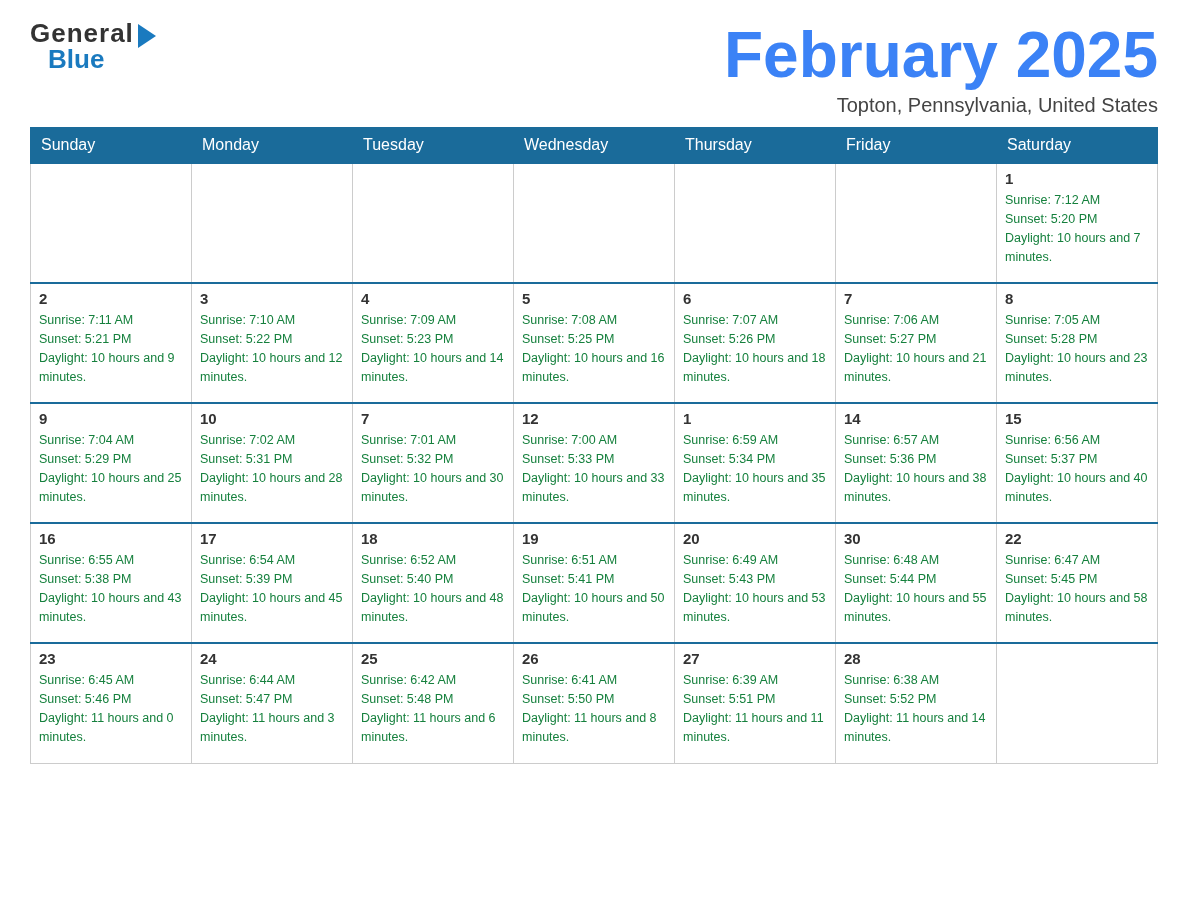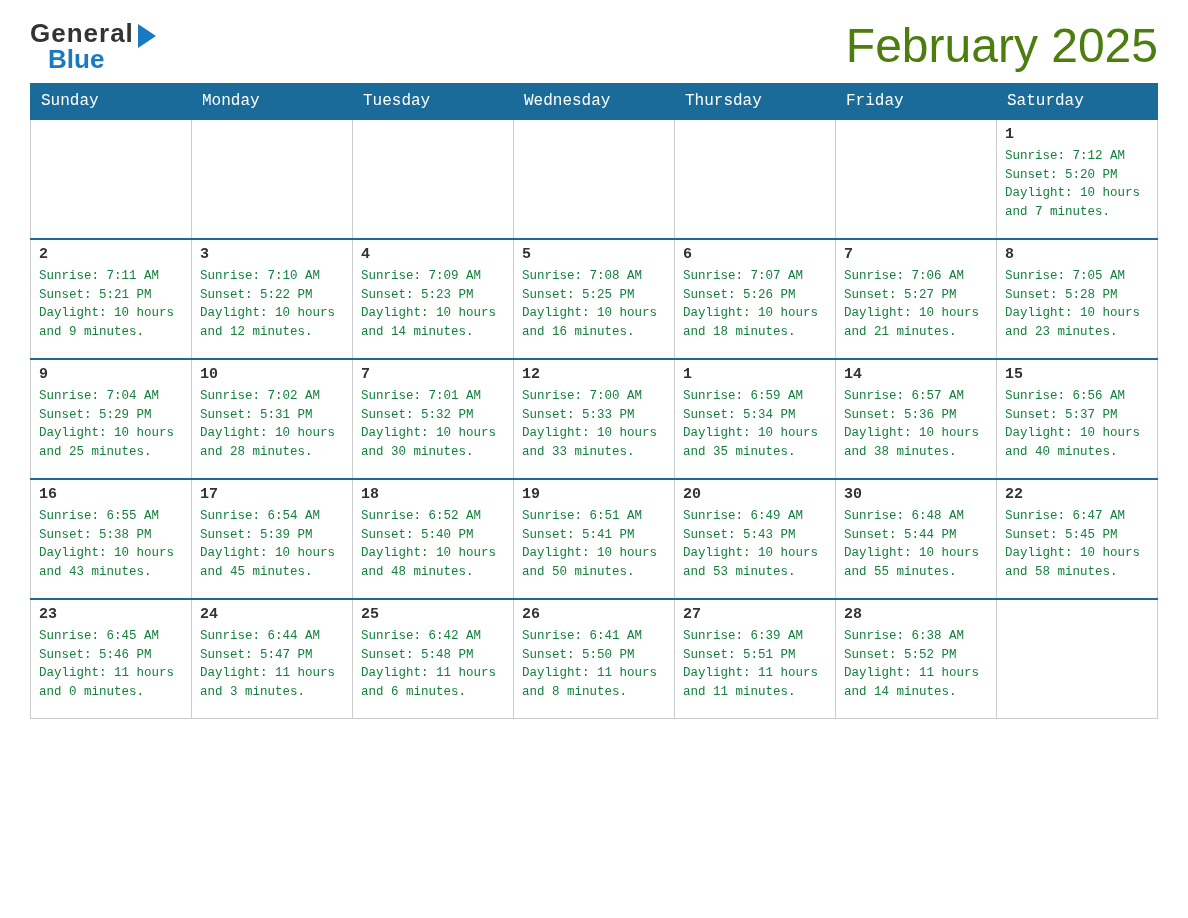--- a/index.html
+++ b/index.html
@@ -13,35 +13,34 @@
     .header {
       display: flex;
       justify-content: space-between;
       align-items: flex-start;
       margin-bottom: 10px;
     }
     .title-block {
       text-align: right;
     }
     .title-block .month-year {
-      font-size: 48px;
-      font-weight: normal;
-      color: #4d7c0f;
+      font-size: 64px;
+      font-weight: bold;
+      color: #3b82f6;
       line-height: 1.1;
     }
     .title-block .location {
       font-size: 20px;
       color: #444;
       margin-top: 4px;
     }
     .calendar {
       width: 100%;
       border-collapse: collapse;
       margin-top: 10px;
-      font-family: Liberation Mono, monospace;
     }
     .calendar th {
       background-color: #1a6b9a;
       color: #fff;
       text-align: left;
       padding: 8px 10px;
       font-size: 16px;
       font-weight: normal;
       border: 1px solid #1a6b9a;
     }
@@ -101,20 +100,21 @@
 <div class="header">
   <div class="logo-wrapper">
     <div class="logo-text-block">
       <span style="font-size:26px;font-weight:bold;color:#333;letter-spacing:1px;">General</span>
       <span style="font-size:26px;font-weight:bold;color:#1a7abf;margin-left:18px;">Blue</span>
     </div>
     <div class="logo-arrow"></div>
   </div>
   <div class="title-block">
     <div class="month-year">February 2025</div>
+    <div class="location">Topton, Pennsylvania, United States</div>
   </div>
 </div>
 
 <table class="calendar">
   <thead>
     <tr>
       <th>Sunday</th>
       <th>Monday</th>
       <th>Tuesday</th>
       <th>Wednesday</th>

